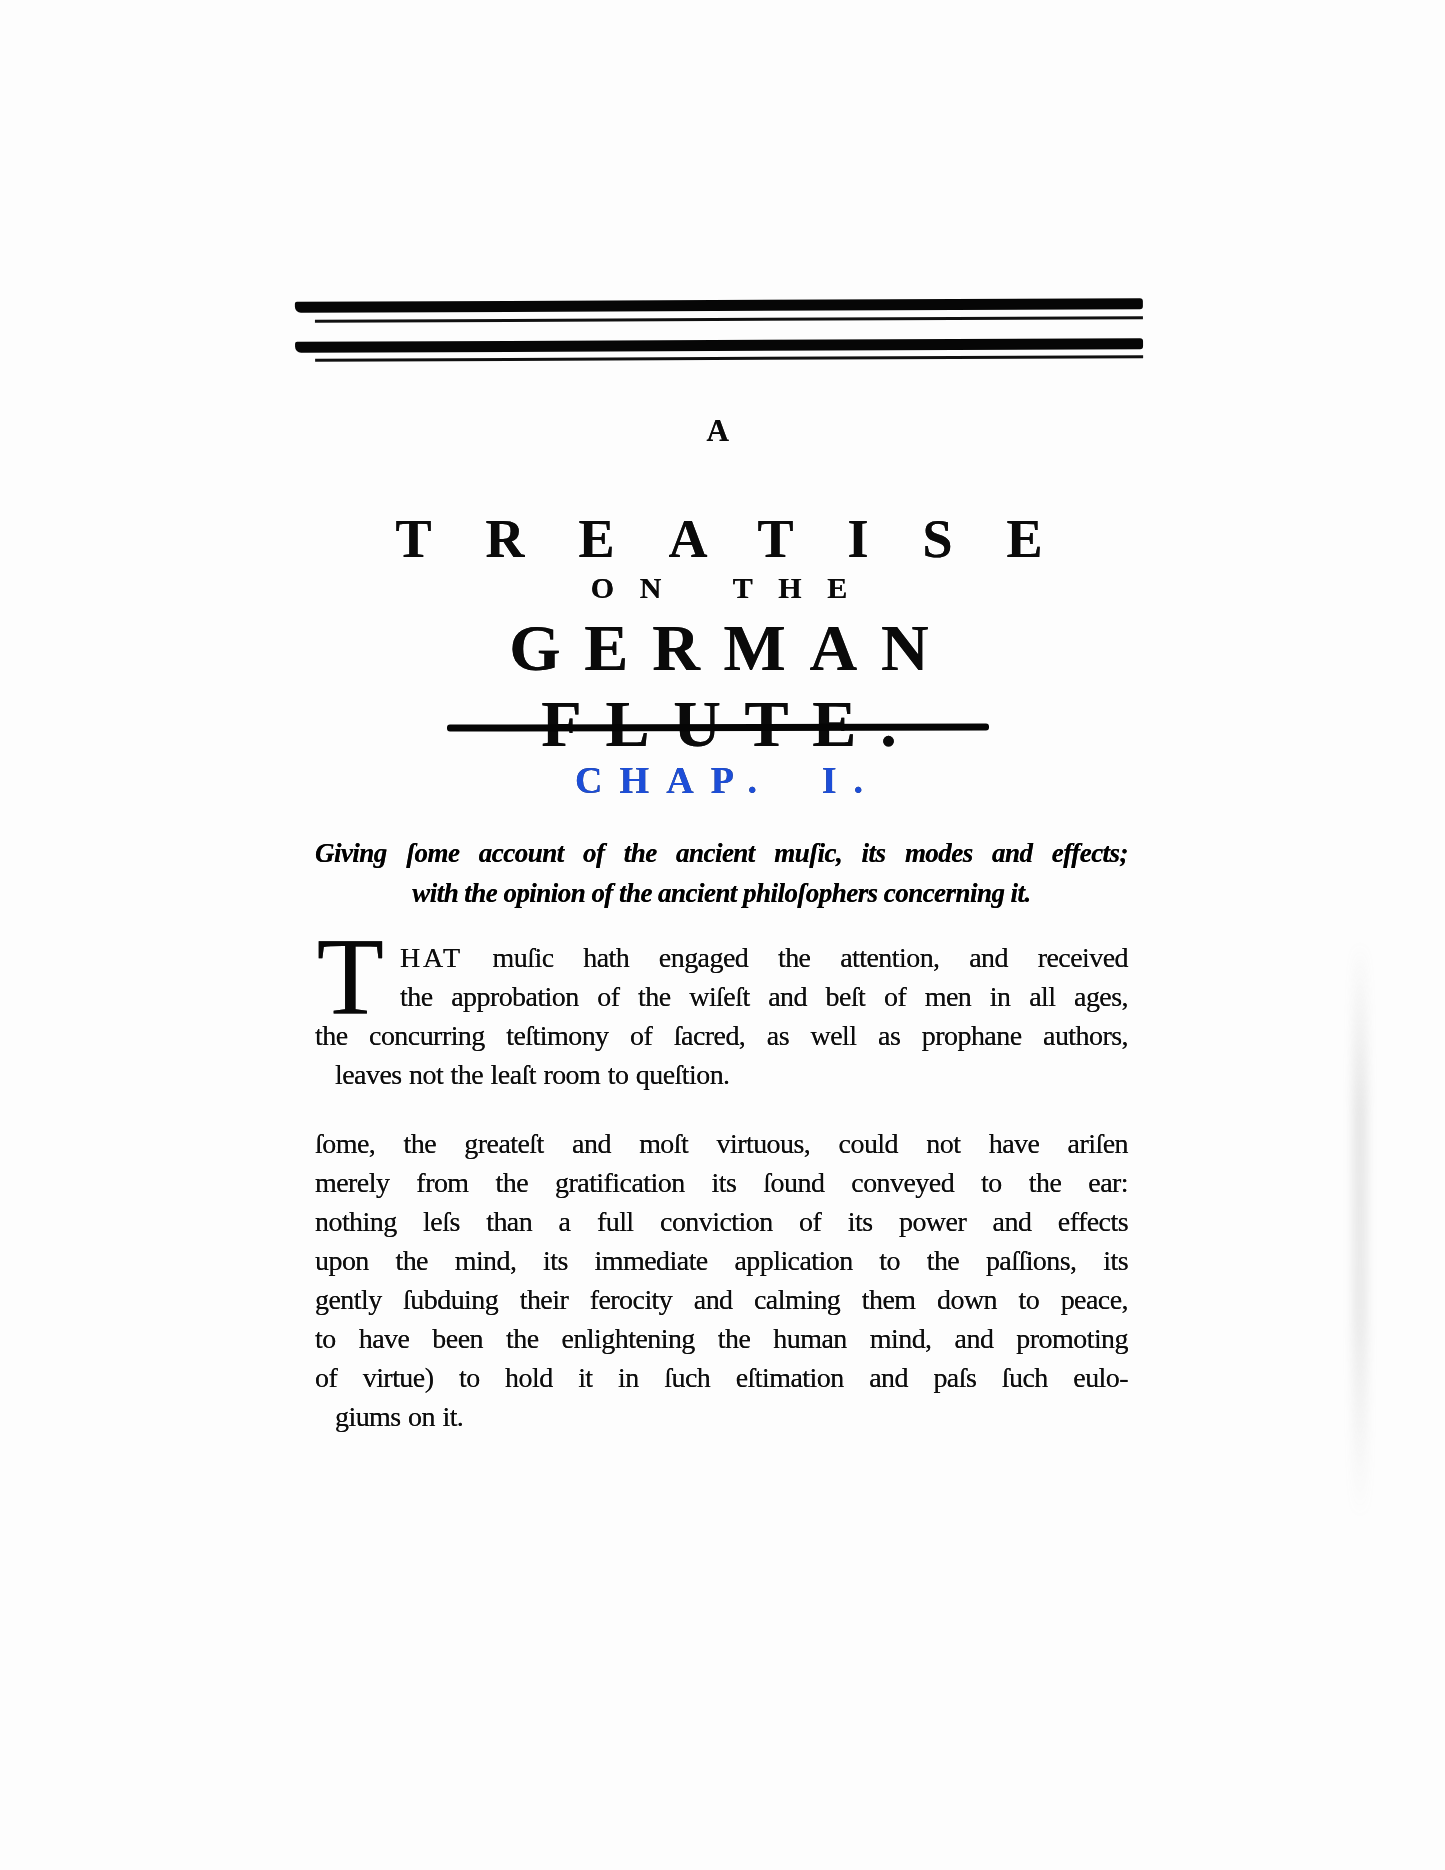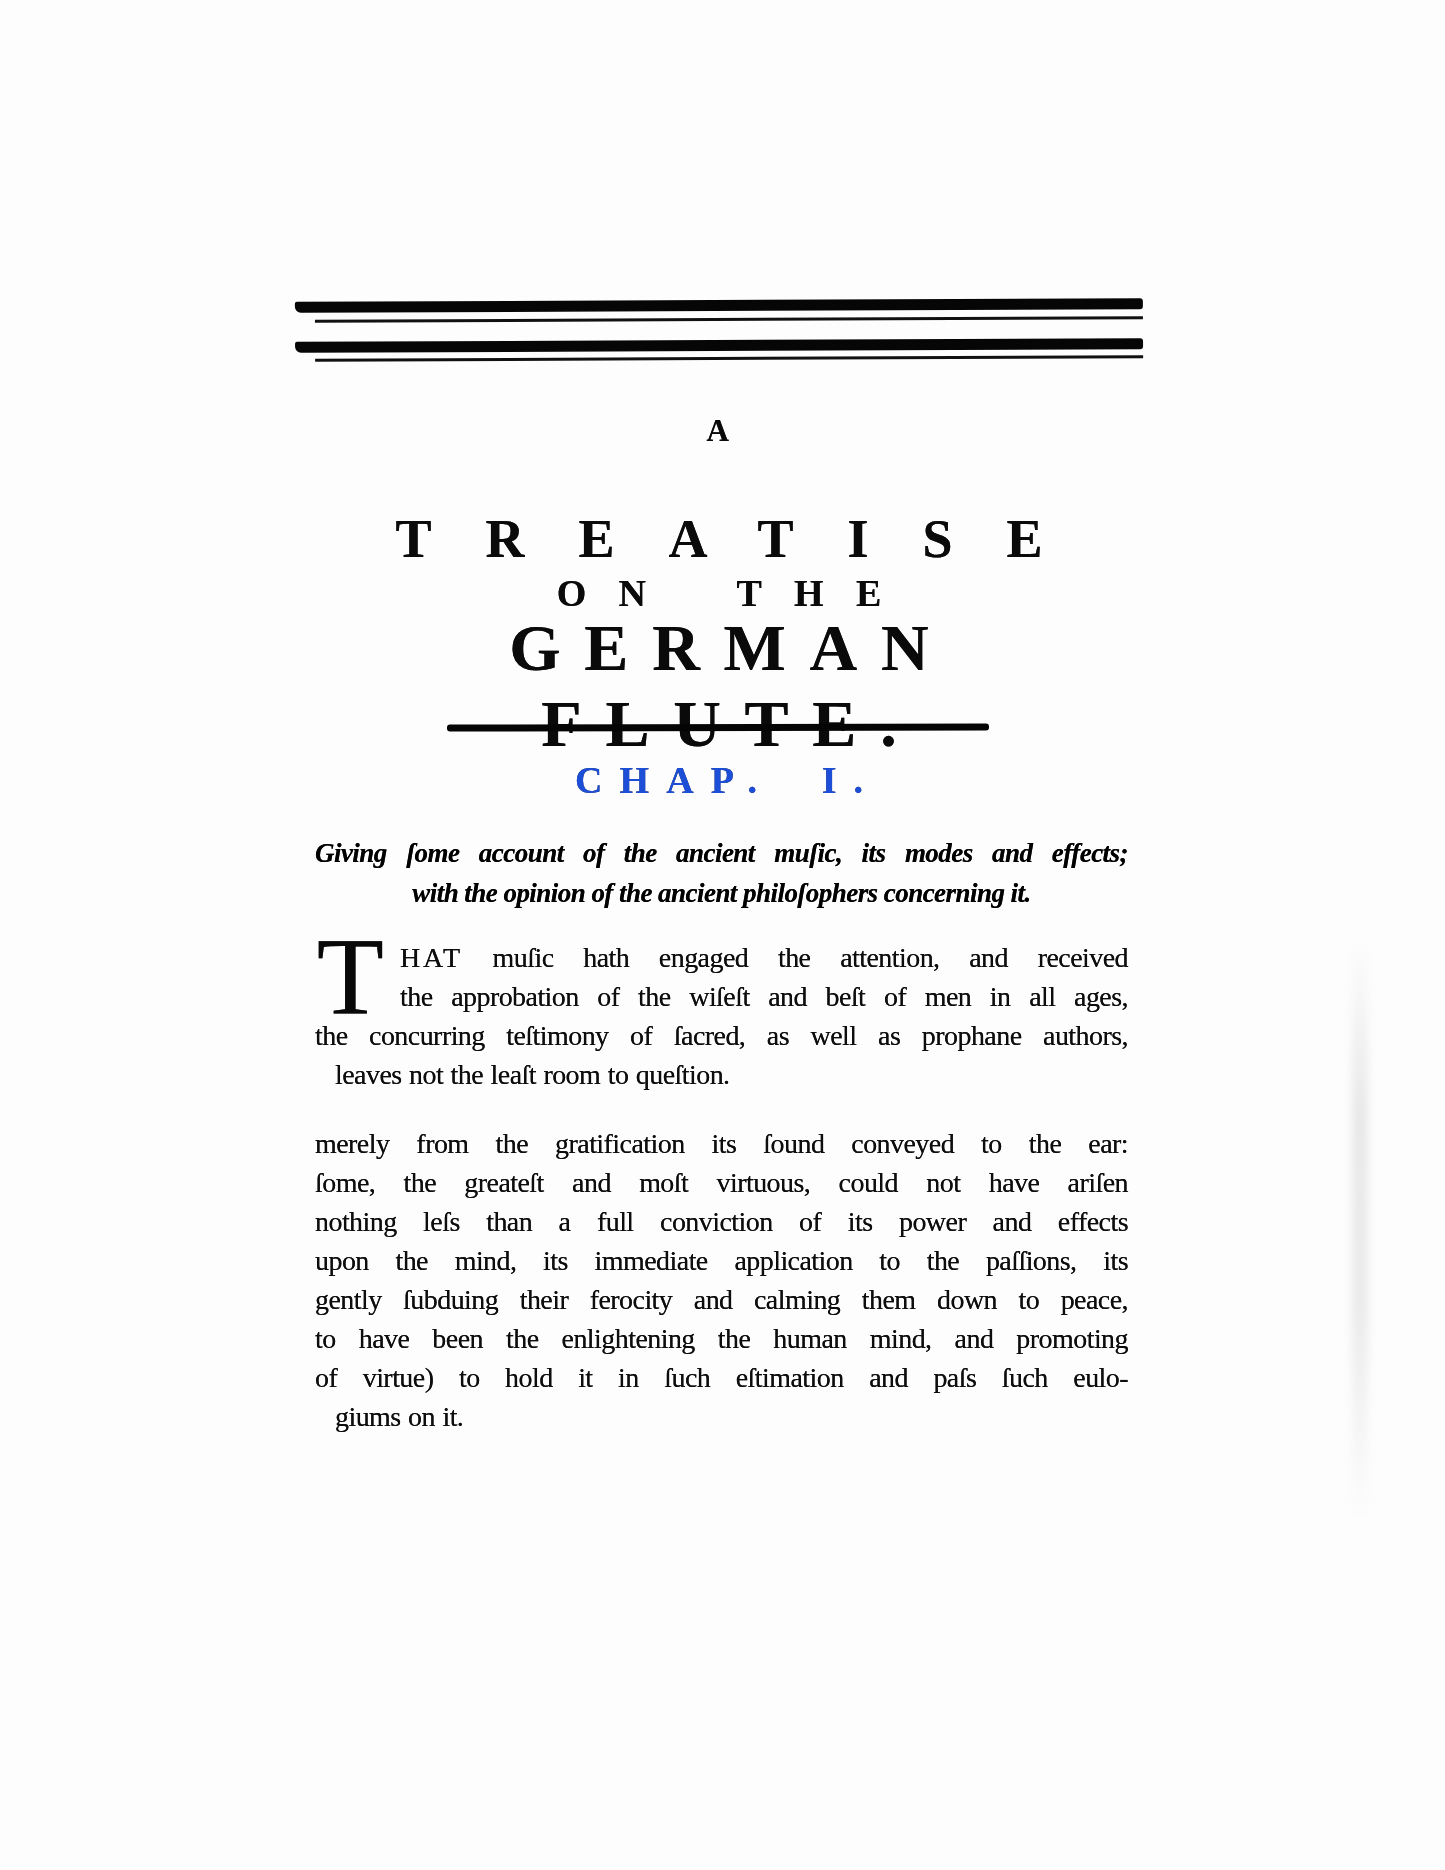--- a/index.html
+++ b/index.html
@@ -25,21 +25,21 @@
     position:absolute;top:413px;left:0;width:100%;
     font-size:31px;font-weight:700;text-align:center;letter-spacing:0.08em;color:#0a0a0a;
   }
   .treatise{
     position:absolute;top:508px;left:0;width:100%;
     font-size:54px;font-weight:700;text-align:center;
     letter-spacing:1em;padding-left:1em;box-sizing:border-box;color:#0a0a0a;
   }
   .onthe{
     position:absolute;top:571px;left:0;width:100%;
-    font-size:38px;font-weight:700;text-align:center;
+    font-size:30px;font-weight:700;text-align:center;
     letter-spacing:0.85em;word-spacing:0.45em;padding-left:0.85em;box-sizing:border-box;color:#0a0a0a;
   }
   .german{
     position:absolute;top:610px;left:0;width:100%;
     font-size:66px;font-weight:700;text-align:center;
     letter-spacing:0.36em;word-spacing:0.3em;padding-left:0.36em;box-sizing:border-box;color:#0a0a0a;
   }
   .chap-rule{
     position:absolute;top:724px;left:152px;width:542px;height:7px;
     background:#050505;transform:rotate(-0.12deg);border-radius:3px;
@@ -112,22 +112,22 @@
 
     <div class="body-par p1">
       <div class="dropcap">T</div>
       <div class="bline"><span class="caps-lead">HAT</span><span> muſic hath engaged the attention, and received</span></div>
       <div class="bline">the approbation of the wiſeſt and beſt of men in all ages,</div>
       <div class="bline">the concurring teſtimony of ſacred, as well as prophane authors,</div>
       <div class="bline-last">leaves not the leaſt room to queſtion.</div>
     </div>
 
     <div class="body-par p2">
+      <div class="bline">ſome, the greateſt and moſt virtuous, could not have ariſen</div>
       <div class="bline">merely from the gratification its ſound conveyed to the ear:</div>
-      <div class="bline">ſome, the greateſt and moſt virtuous, could not have ariſen</div>
       <div class="bline">nothing leſs than a full conviction of its power and effects</div>
       <div class="bline">upon the mind, its immediate application to the paſſions, its</div>
       <div class="bline">gently ſubduing their ferocity and calming them down to peace,</div>
       <div class="bline">to have been the enlightening the human mind, and promoting</div>
       <div class="bline">of virtue) to hold it in ſuch eſtimation and paſs ſuch eulo-</div>
       <div class="bline-last">giums on it.</div>
     </div>
 
   </div>
 

